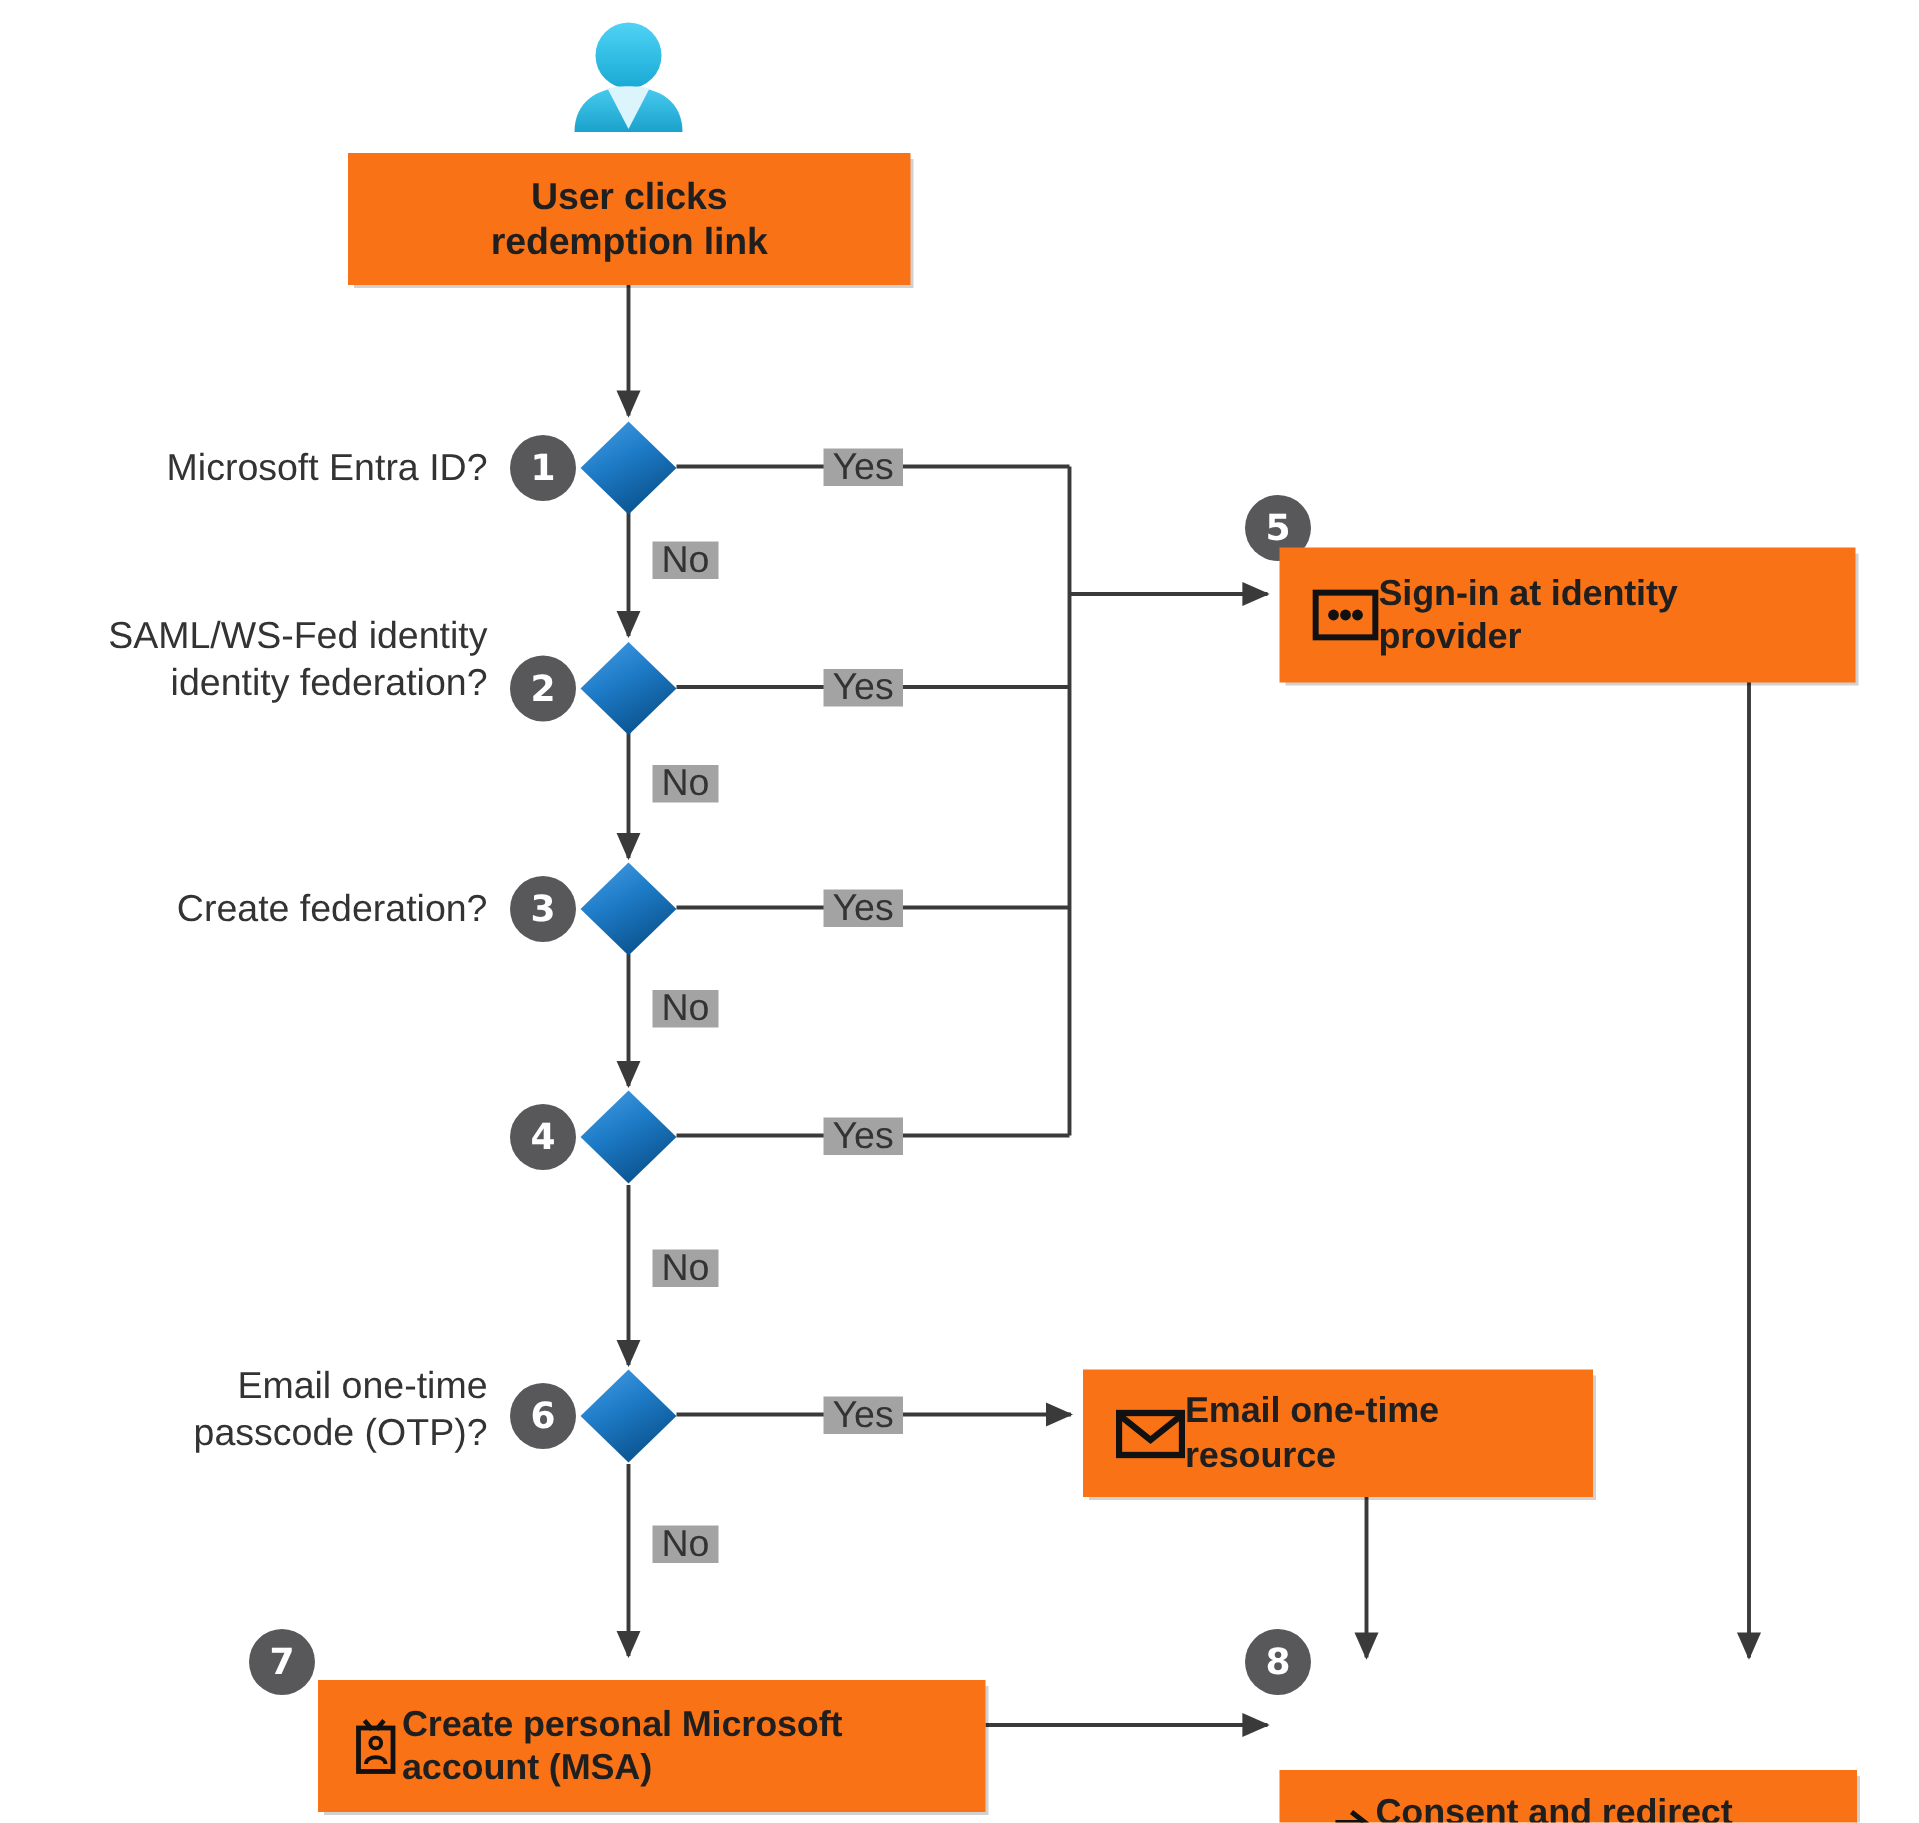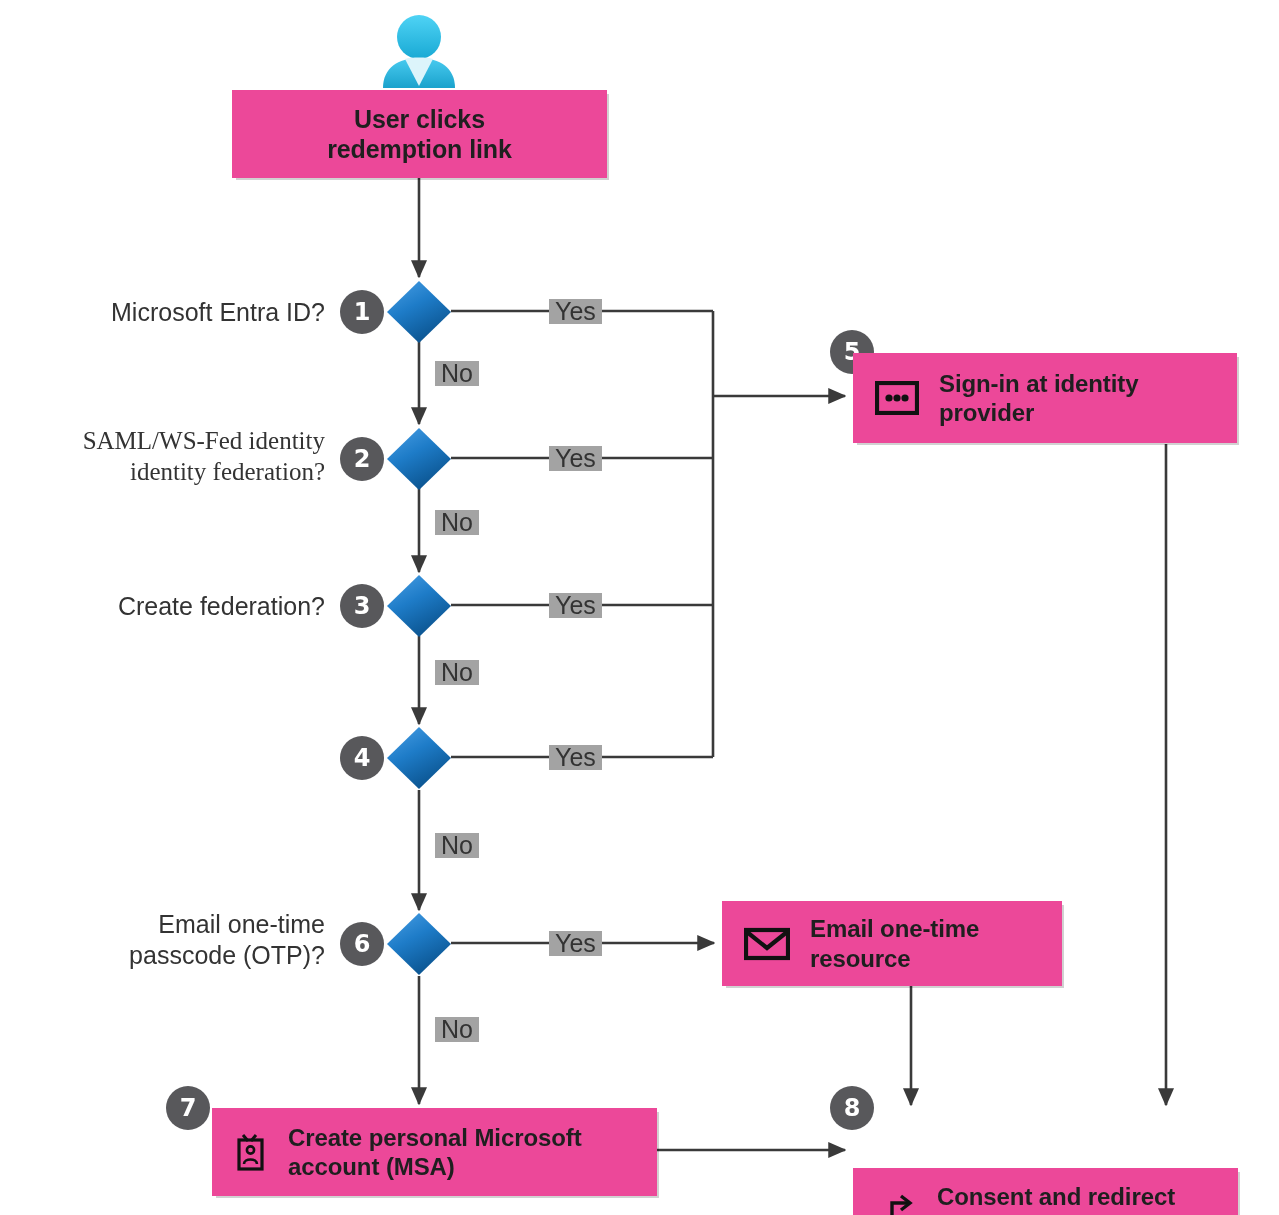--- a/index.html
+++ b/index.html
@@ -9,33 +9,34 @@
     color:#242424;
   }
   #stage{position:absolute;left:0;top:0;width:1279px;height:1215px;}
 
   
   #wires{position:absolute;left:0;top:0;width:1279px;height:1215px;}
 
   
   .box{
     position:absolute;
-    background:#ec4899;
+    background:#f97316;
     box-shadow:3px 3px 0 -1px rgba(0,0,0,0.18);
     display:flex;align-items:center;
     box-sizing:border-box;
+    margin-top:12px;
   }
   .box .box-text{
     font-weight:bold;
     color:#1f1f1f;
     line-height:1.22;
     letter-spacing:-0.1px;
   }
   .box.centered{justify-content:center;text-align:center;}
-  .box.icon-box{padding-left:22px;gap:20px;}
+  .box.icon-box{padding-left:22px;}
   .box-icon{flex:0 0 auto;display:block;}
 
   
   .step{
     position:absolute;
     border-radius:50%;
     background:#58585B;
     color:#ffffff;
     display:flex;align-items:center;justify-content:center;
     font-weight:bold;
@@ -138,21 +139,21 @@
     <div class="box-text" style="font-size:25px;">
       <div>User clicks</div>
       <div>redemption link</div>
     </div>
   </div>
 
   <div class="qlabel" style="left:0px;top:297px;width:325px;">
     <div>Microsoft Entra ID?</div>
   </div>
 
-  <div class="qlabel" style="left:0px;top:425px;width:325px;font-family:Liberation Serif, serif;">
+  <div class="qlabel" style="left:0px;top:409px;width:325px;">
     <div>SAML/WS-Fed identity</div>
     <div>identity federation?</div>
   </div>
 
   <div class="qlabel" style="left:0px;top:591px;width:325px;">
     <div>Create federation?</div>
   </div>
 
 
   <div class="qlabel" style="left:0px;top:909px;width:325px;">

